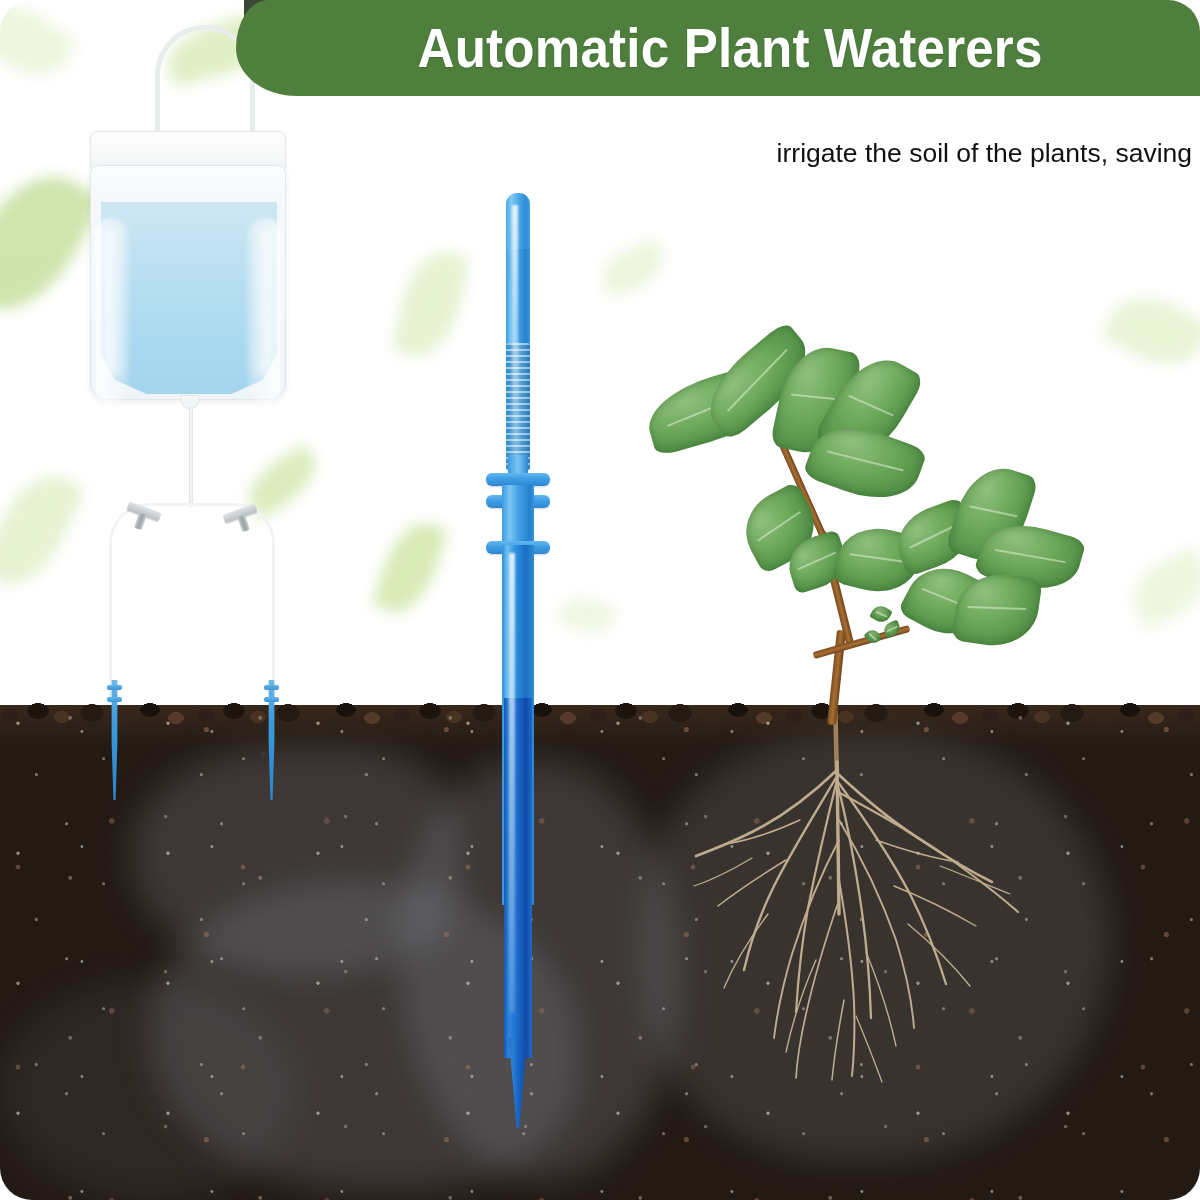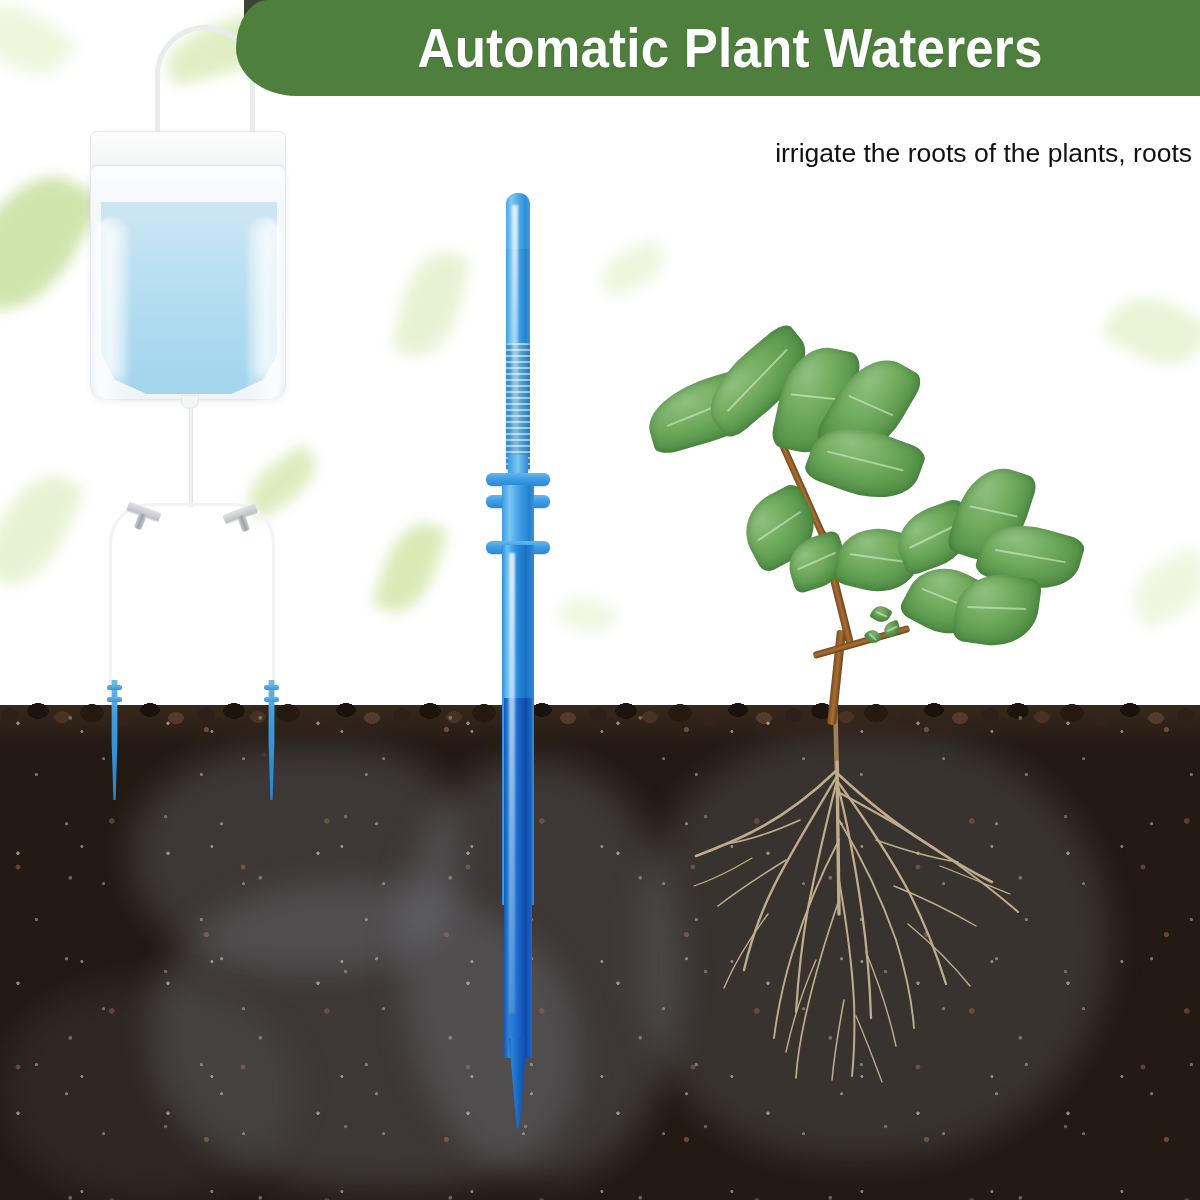--- a/index.html
+++ b/index.html
@@ -2,21 +2,21 @@
 <html><head>
 <meta charset="utf-8">
 <style>
   * { margin:0; padding:0; box-sizing:border-box; }
   html,body { width:1200px; height:1200px; overflow:hidden; }
   body {
     font-family:"Liberation Sans", sans-serif;
     background:#ffffff;
     position:relative;
   }
-  #stage { position:absolute; inset:0; width:1200px; height:1200px; overflow:hidden; background:#fff; }
+  #stage { position:absolute; inset:0; width:1200px; height:1200px; overflow:hidden; background:#fff;border-radius:32px; }
 
   
   .bg-leaf {
     position:absolute;
     border-radius:60% 10% 60% 10%;
     filter:blur(7px);
     opacity:.55;
   }
 
   
@@ -299,21 +299,21 @@
   <div class="bg-leaf" style="left:1130px; top:560px; width:80px; height:56px; background:#cbe39a; transform:rotate(-25deg); opacity:.30;"></div>
   <div class="bg-leaf" style="left:560px; top:598px; width:54px; height:34px; background:#cbe39a; transform:rotate(22deg); opacity:.28;"></div>
 
   <div id="banner-wrap">
     <div id="banner-dark"></div>
     <div id="banner-green"></div>
     <div id="banner-title" class="nosel">Automatic Plant Waterers</div>
   </div>
 
   <div id="subtitle" class="nosel">
-    <div>irrigate the roots of the plants, roots</div>
+    <div>irrigate the soil of the plants, saving</div>
   </div>
 
   <div id="soil"></div>
   <div id="soil-topband"></div>
 
   <div class="moist" style="left:130px; top:745px; width:330px; height:230px; border-radius:52% 40% 46% 58%;"></div>
   <div class="moist" style="left:150px; top:880px; width:430px; height:310px; border-radius:48% 55% 40% 50%;"></div>
   <div class="moist" style="left:400px; top:760px; width:280px; height:420px; border-radius:44% 50% 48% 52%;"></div>
   <div class="moist" style="left:640px; top:730px; width:470px; height:430px; border-radius:46% 50% 52% 44%; background:rgba(150,160,172,.19);"></div>
   <div class="moist" style="left:0px; top:980px; width:300px; height:220px; border-radius:50%; background:rgba(150,160,172,.10);"></div>

